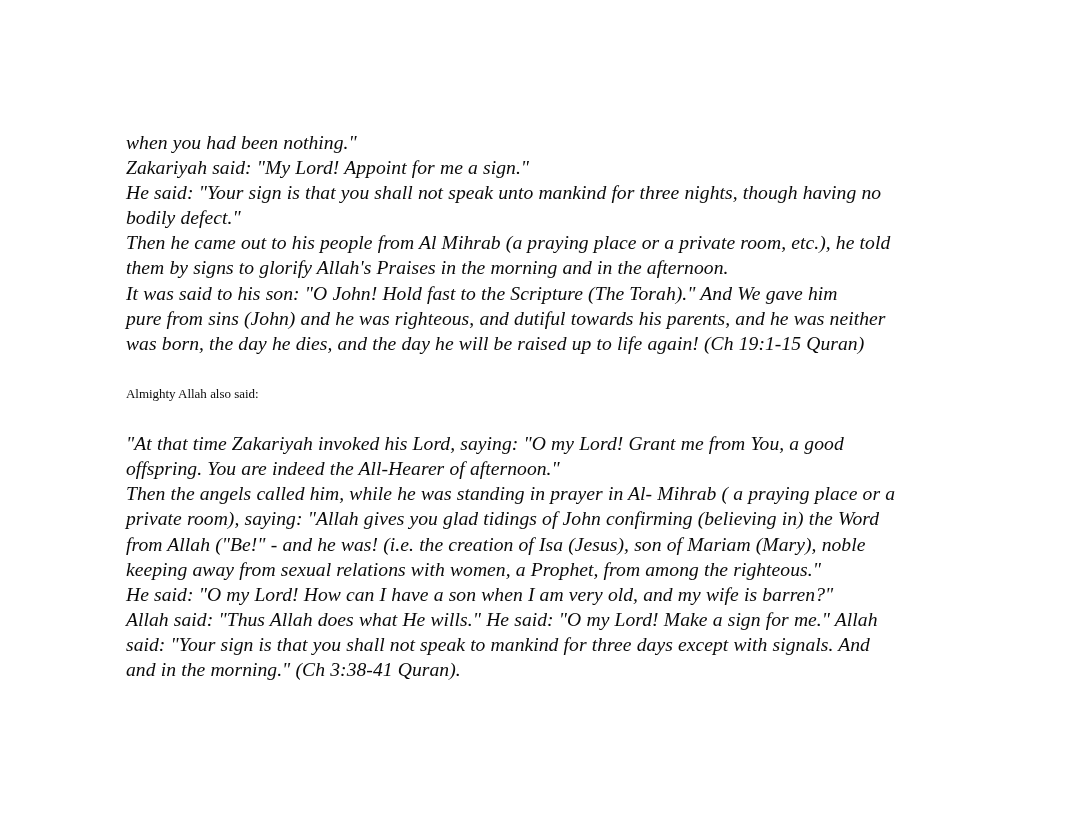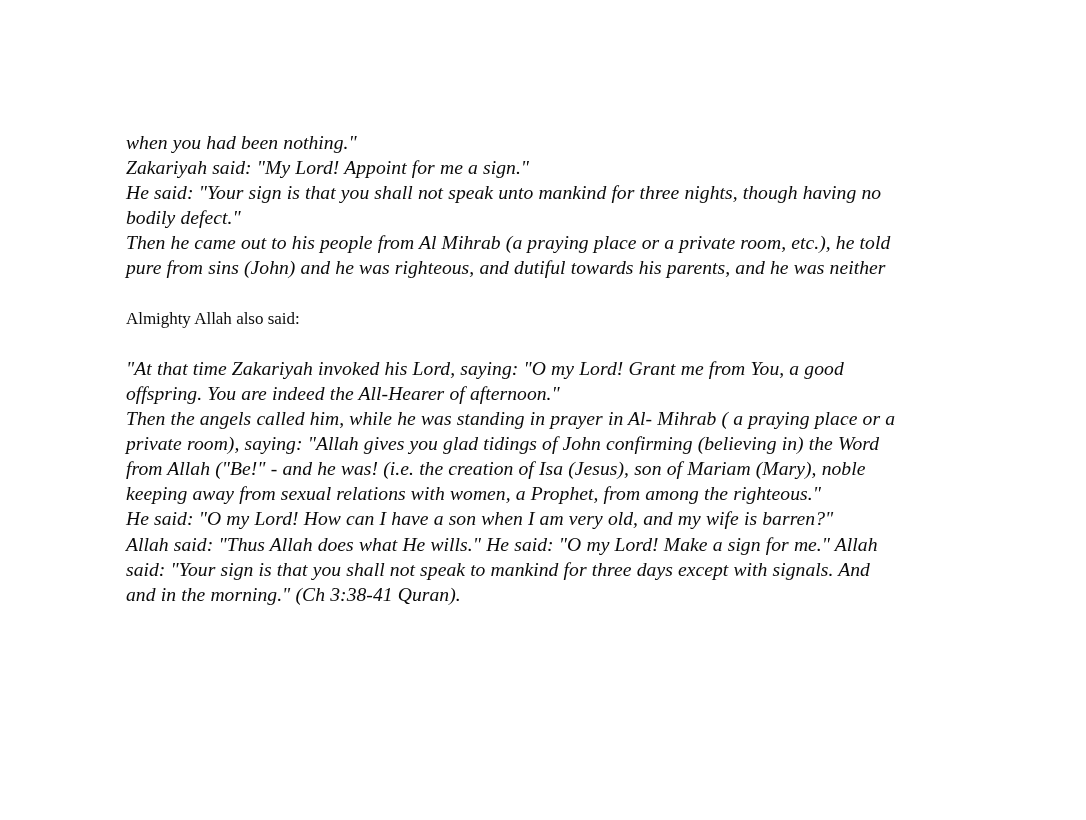--- a/index.html
+++ b/index.html
@@ -31,21 +31,21 @@
     line-height: 25.1px;
     text-align: left;
     letter-spacing: 0.05px;
     word-spacing: 0.2px;
   }
   .para.italic {
     font-style: italic;
   }
   .para.upright {
     font-style: normal;
-    font-size: 17px;
+    font-size: 13px;
     letter-spacing: -0.05px;
   }
   .gap {
     height: 25.1px;
   }
   .line {
     display: block;
     white-space: pre-wrap;
   }
 </style>
@@ -54,21 +54,24 @@
 
 <div class="page">
   <div class="doc-body">
 
     <div class="para italic">
       <span class="line">when you had been nothing."</span>
       <span class="line">Zakariyah said: "My Lord! Appoint for me a sign."</span>
       <span class="line">He said: "Your sign is that you shall not speak unto mankind for three nights, though having no</span>
       <span class="line">bodily defect."</span>
       <span class="line">Then he came out to his people from Al Mihrab (a praying place or a private room, etc.), he told</span>
+      <span class="line">them by signs to glorify Allah's Praises in the morning and in the afternoon.</span>
+      <span class="line">It was said to his son: "O John! Hold fast to the Scripture (The Torah)." And We gave him</span>
       <span class="line">pure from sins (John) and he was righteous, and dutiful towards his parents, and he was neither</span>
+      <span class="line">was born, the day he dies, and the day he will be raised up to life again! (Ch 19:1-15 Quran)</span>
     </div>
 
     <div class="gap"></div>
 
     <div class="para upright">
       <span class="line">Almighty Allah also said:</span>
     </div>
 
     <div class="gap"></div>
 

